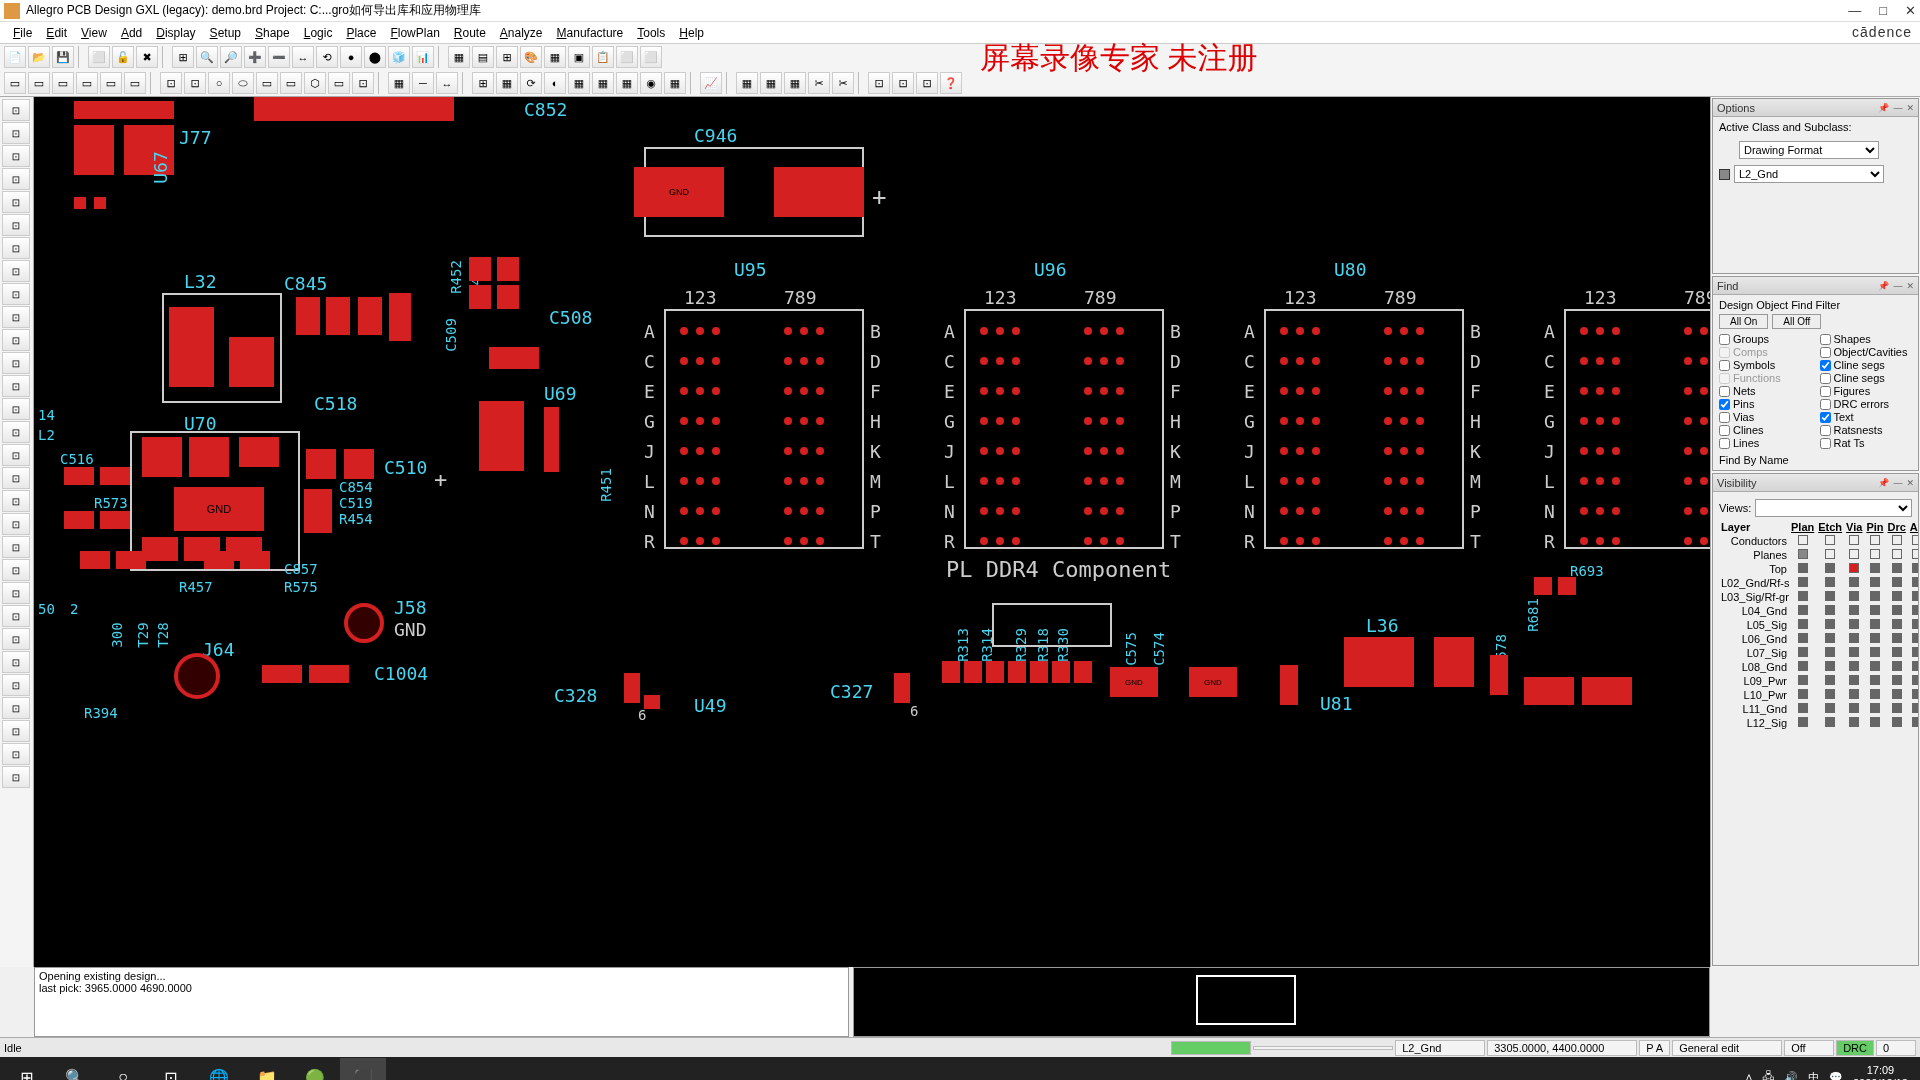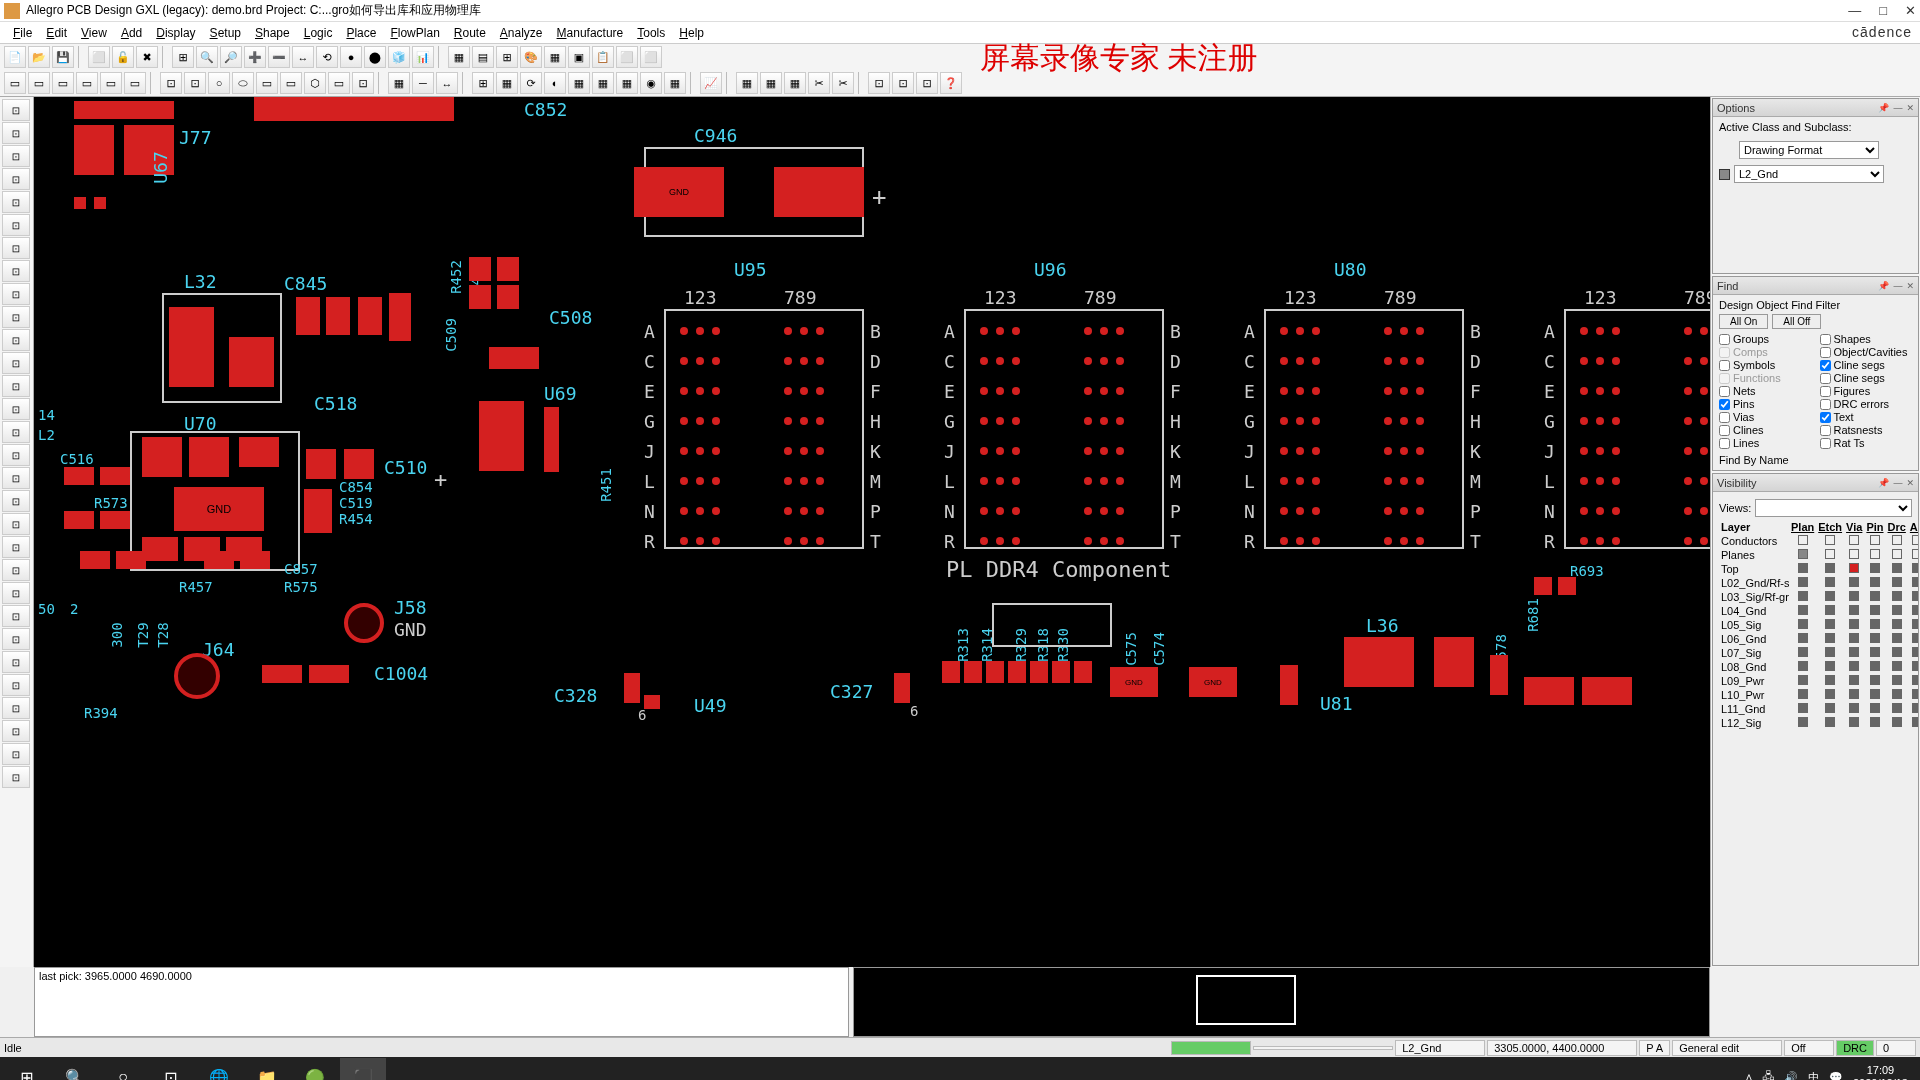--- a/index.html
+++ b/index.html
@@ -30,21 +30,21 @@
 .formrow { display:flex; align-items:center; margin:3px 0; gap:4px; }
 select { font-size:11px; border:1px solid #999; background:#fff; height:18px; }
 .cbwrap { display:flex; align-items:center; gap:3px; font-size:11px; margin:1px 0; }
 .cbwrap input { width:11px; height:11px; }
 .findcols { display:flex; gap:8px; }
 .findcol { flex:1; }
 .disabled { color:#999; }
 .visgrid { font-size:10px; }
 .visgrid table { border-collapse:collapse; width:100%; }
 .visgrid td, .visgrid th { padding:1px 2px; text-align:center; }
-.visgrid .layname { text-align:left; white-space:nowrap; overflow:hidden; max-width:70px; }
+.visgrid .layname { text-align:right; white-space:nowrap; overflow:hidden; max-width:70px; }
 .swatch { width:11px; height:11px; display:inline-block; border:1px solid #333; }
 .cmdarea { display:flex; height:70px; }
 .cmdlog { flex:0 0 815px; background:#fff; border:1px solid #999; font-size:11px; padding:2px 4px; color:#000; position:relative; }
 .worldview { flex:1; background:#000; border:1px solid #999; position:relative; margin-left:4px; }
 .worldview .viewport { position:absolute; left:40%; top:10%; width:100px; height:50px; border:2px solid #fff; }
 .statusbar { height:20px; background:#e8e8e8; border-top:1px solid #aaa; display:flex; align-items:center; font-size:11px; padding:0 4px; gap:2px; }
 .statusbar .sseg { border:1px solid #bbb; padding:1px 6px; background:#f4f4f4; }
 .statusbar .spacer { flex:1; }
 .statusbar .sgreen { background:#6c6; }
 .taskbar { height:40px; background:#222; display:flex; align-items:center; padding:0 4px; gap:2px; }
@@ -883,20 +883,21 @@
             </tbody>
           </table>
       </div>
     </div>
   </div>
 </div>
 
 <div class="cmdarea">
   <div style="width:34px"></div>
   <div class="cmdlog">
+    <div>Opening existing design...</div>
     <div>last pick:  3965.0000 4690.0000</div>
   </div>
   <div class="worldview">
     <div class="viewport"></div>
   </div>
   <div style="width:210px"></div>
 </div>
 
 <div class="statusbar">
   <span>Idle</span>

